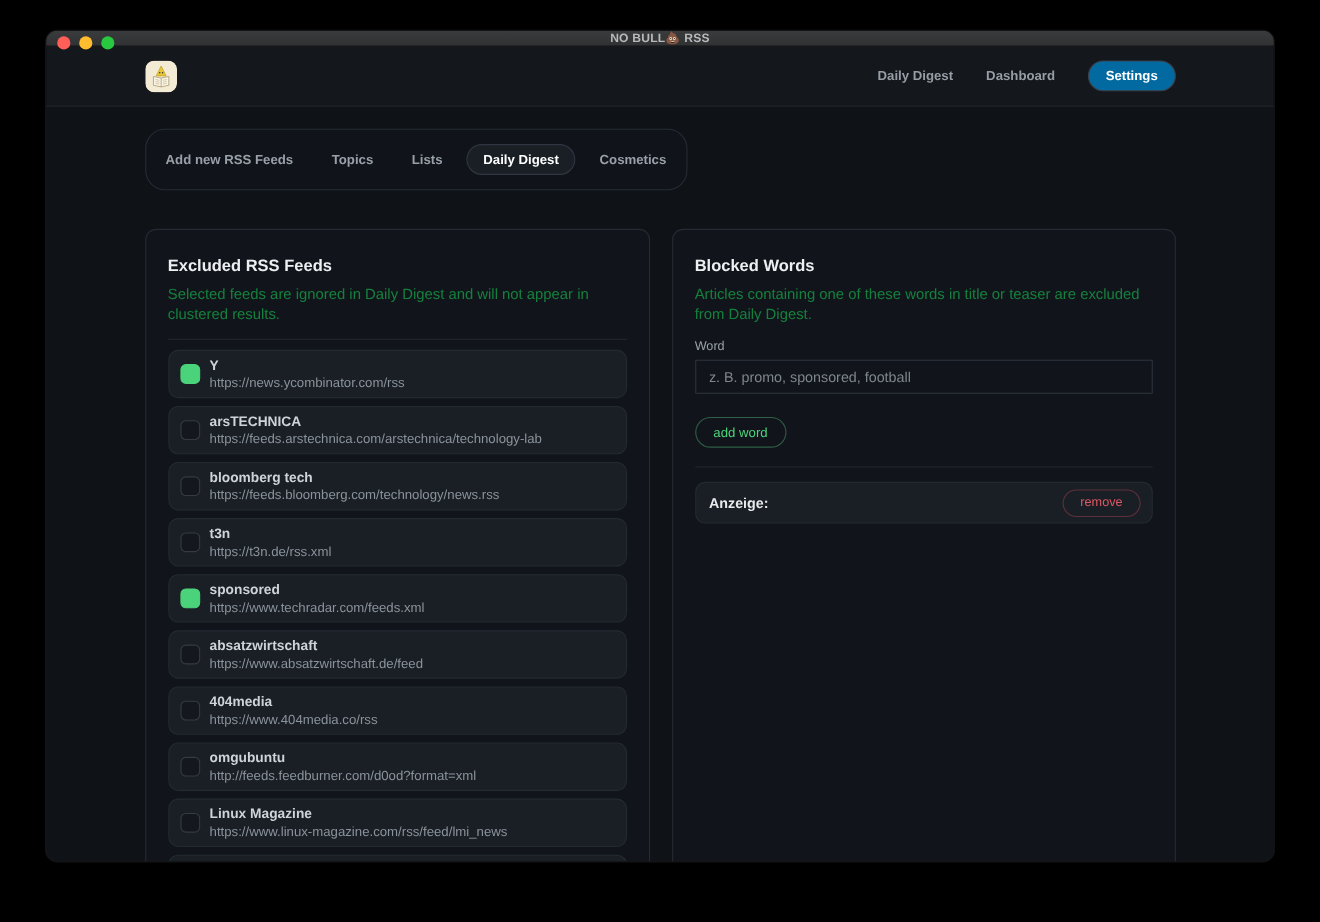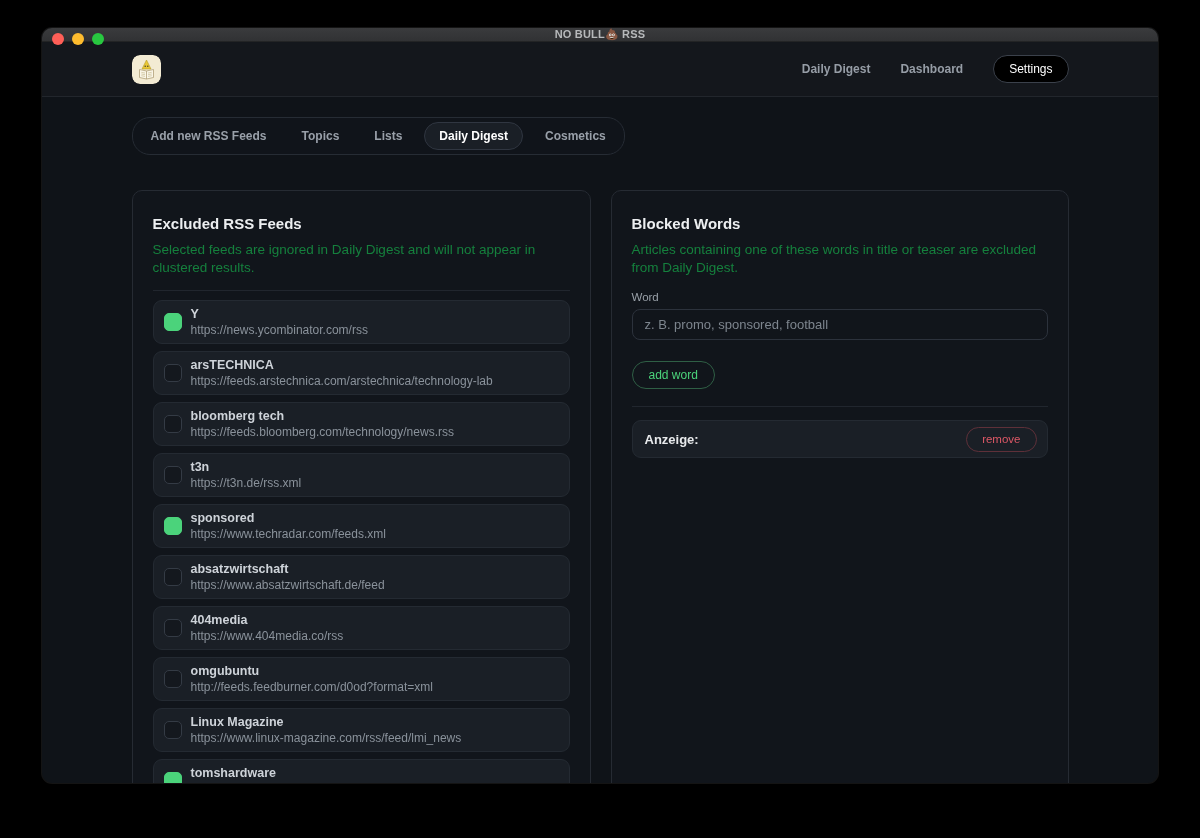--- a/index.html
+++ b/index.html
@@ -25,28 +25,28 @@
   .light.yellow { background:#febc2e; }
   .light.green { background:#28c840; }
   .window-title { font-size:11px; font-weight:bold; color:#b7b9bb; letter-spacing:.2px; }
   
   .app-header { height:55px; background:#14171c; border-bottom:1px solid #22262c; }
   .header-inner { width:937px; margin:0 auto; height:100%; display:flex; align-items:center; justify-content:space-between; }
   .logo { width:29px; height:29px; border-radius:8px; overflow:hidden; cursor:pointer; }
   .top-nav { display:flex; align-items:center; gap:30px; }
   .nav-item { font-size:12px; font-weight:600; color:#969da6; cursor:pointer; }
   .nav-item.pill {
-    color:#fff; font-weight:normal; padding:6px 15px;
-    border:1px solid #3b414b; border-radius:16px; background:#000000;
+    color:#fff; font-weight:bold; padding:6px 15px;
+    border:1px solid #3b414b; border-radius:16px; background:#0369a1;
   }
   
   .container { width:937px; margin:0 auto; }
   .tabbar {
     margin-top:20px; display:inline-flex; align-items:center; gap:9px;
-    border:1px solid #262c34; border-radius:18px; padding:4px 5px; background:#10141a;
+    border:1px solid #262c34; border-radius:18px; padding:13px 5px; background:#10141a;
   }
   .tab { font-size:12px; font-weight:600; color:#99a0a9; padding:6px 13px; cursor:pointer; white-space:nowrap; }
   .tab.active {
     color:#fff; font-weight:bold; background:#1a1f26;
     border:1px solid #303641; border-radius:14px; padding:6px 14px;
   }
   .panels { display:grid; grid-template-columns:459px 458px; gap:20px; margin-top:35px; align-items:stretch; }
   .panel { border:1px solid #262b33; background:#11151b; border-radius:10px; padding:16px 20px; }
   .panel-title { margin:8px 0 9px; font-size:15px; font-weight:bold; color:#edeff1; }
   .panel-desc { margin:0; font-size:13.5px; line-height:18px; color:#15803d; }
@@ -61,21 +61,21 @@
     width:18px; height:18px; border-radius:5px; flex:none;
     background:#14181e; border:1px solid #343b45; margin-right:9px; cursor:pointer;
   }
   .checkbox.checked { background:#4bd37b; border-color:#4bd37b; }
   .feed-name { font-size:12.5px; font-weight:600; color:#ced3d9; margin-bottom:2px; }
   .feed-url { font-size:12px; color:#8a929b; }
   
   .word-label { display:block; font-size:11.5px; color:#99a0a8; margin:14px 0 6px; }
   .word-input {
     width:100%; height:31px; background:#11151b; border:1px solid #2c323c;
-    border-radius:8px; padding:0 12px; font-family:"Liberation Sans",sans-serif;
+    border-radius:0; padding:0 12px; font-family:"Liberation Sans",sans-serif;
     font-size:13px; color:#c7ccd2; outline:none;
   }
   .word-input::placeholder { color:#7d858e; }
   .add-btn {
     margin-top:21px; height:28px; padding:0 16px; border-radius:14px;
     background:transparent; border:1px solid #2f5f45; color:#4bd37b;
     font-family:"Liberation Sans",sans-serif; font-size:12px; cursor:pointer;
   }
   .blocked-divider { border:none; border-top:1px solid #21262e; margin:17px 0 13px; }
   .word-list { display:flex; flex-direction:column; gap:7px; }

